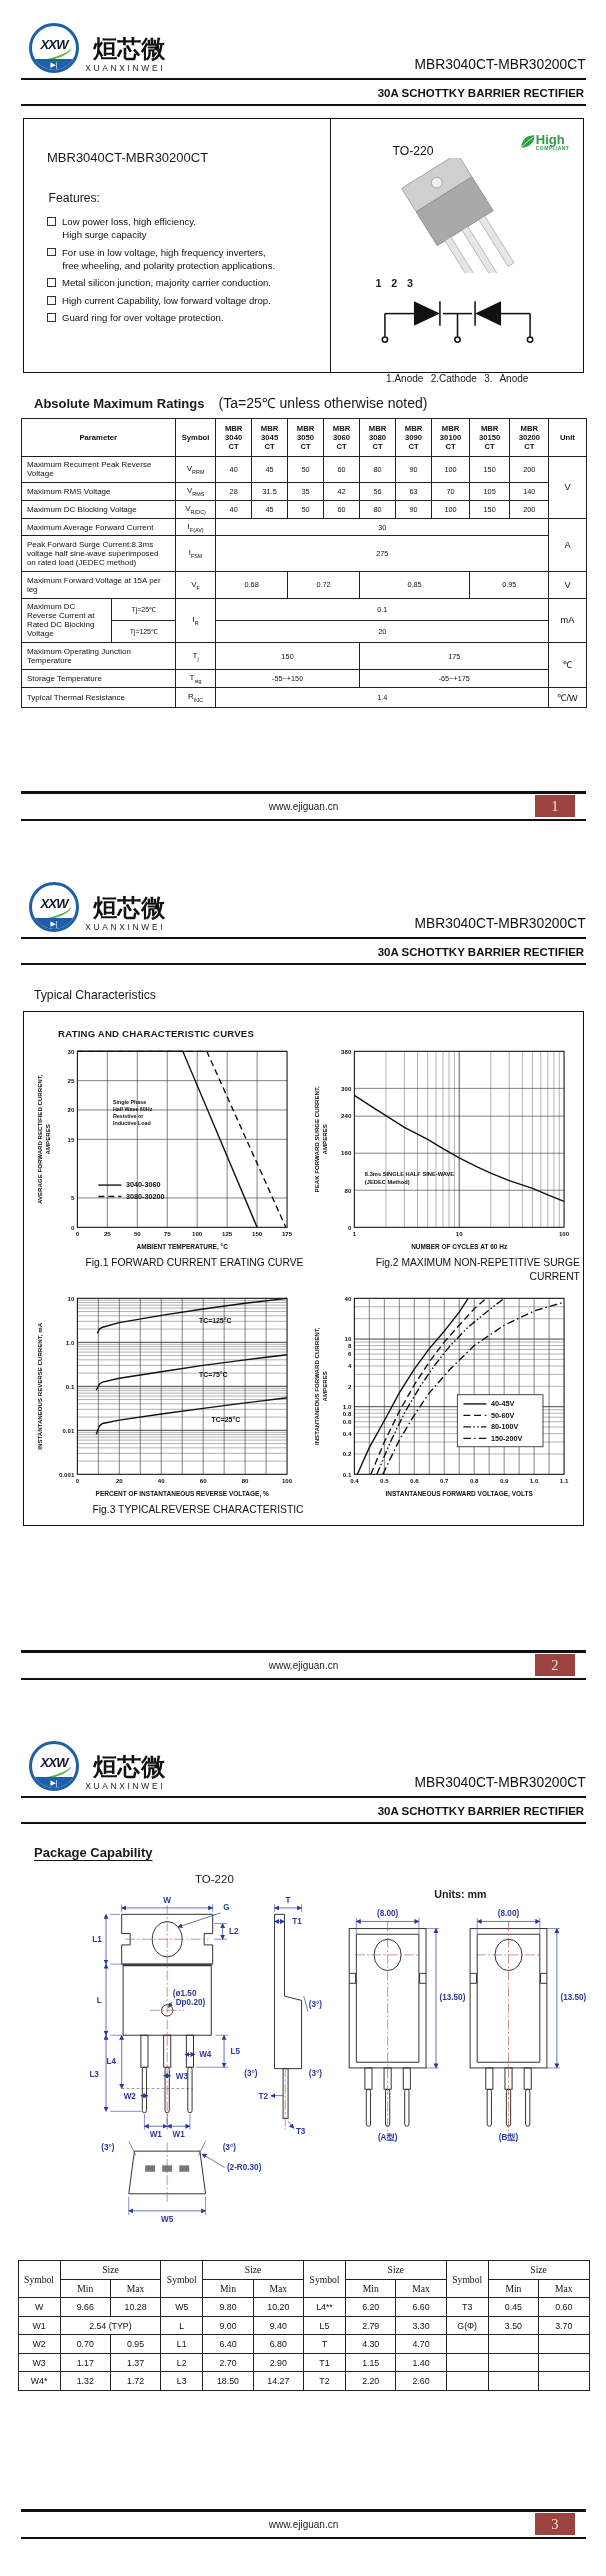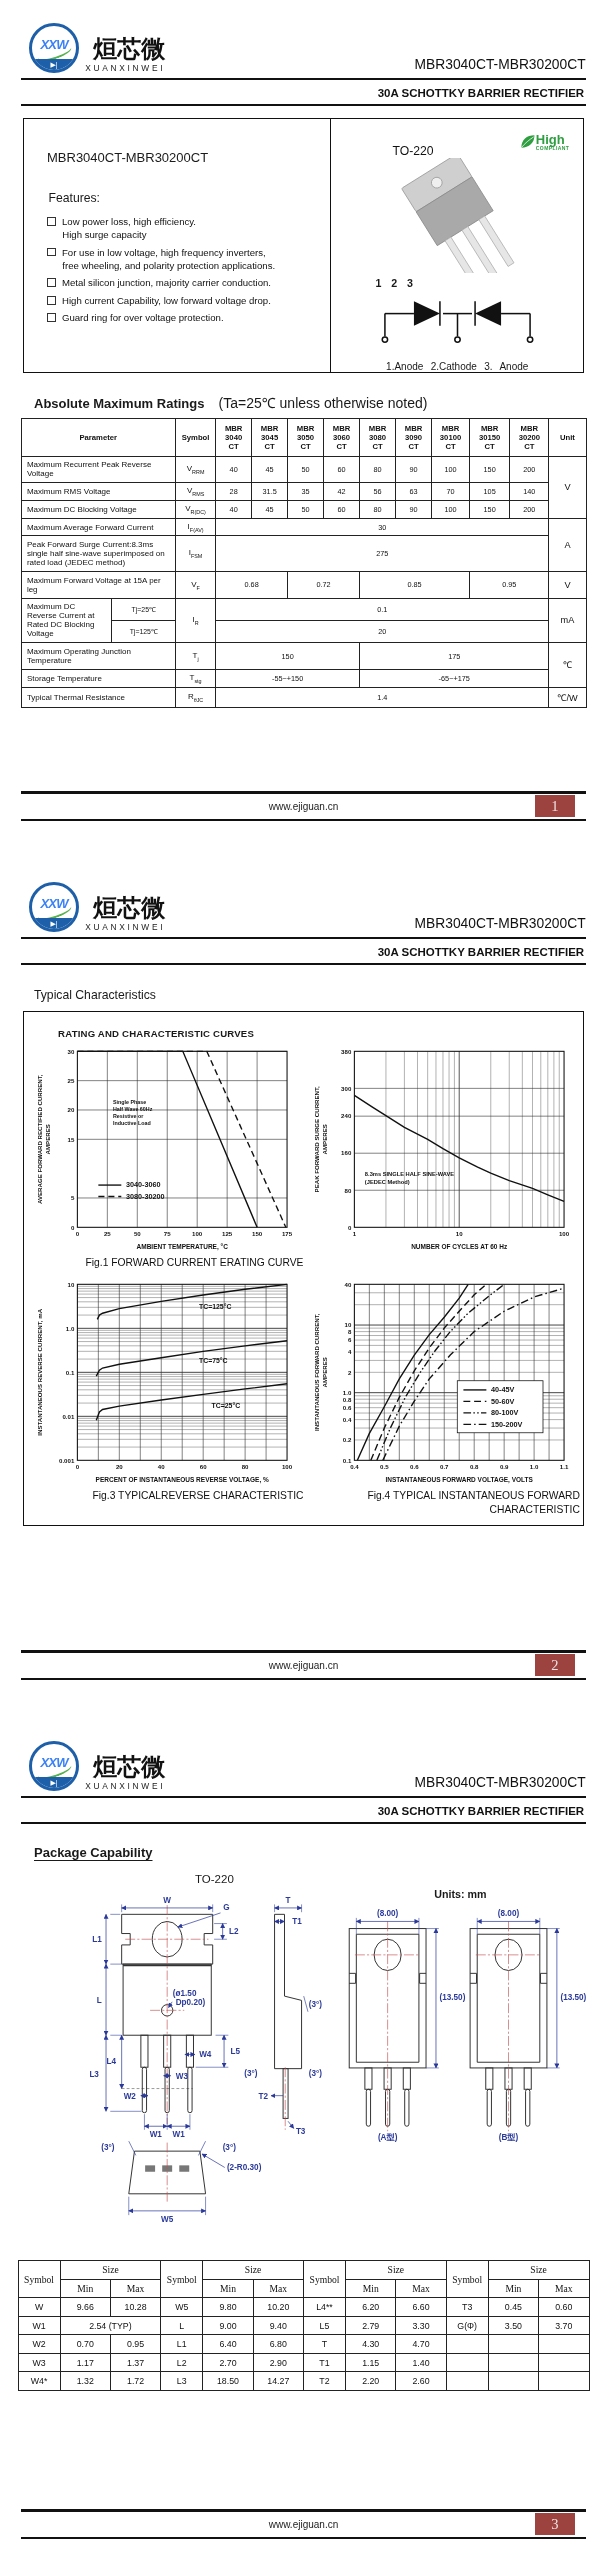--- a/index.html
+++ b/index.html
@@ -3,21 +3,21 @@
 <meta charset="utf-8">
 <style>
   html,body{margin:0;padding:0;background:#fff;}
   body{width:607px;font-family:"Liberation Sans",sans-serif;color:#1a1a1a;}
   .page{position:relative;width:607px;height:859px;overflow:hidden;background:#fff;}
   
   .hdr{position:relative;padding-top:23px;margin:0 21.4px;}
   .hdr-top{display:flex;justify-content:space-between;align-items:flex-end;}
   .logo{display:flex;align-items:flex-end;margin-left:7.7px;}
   .logo-mark{position:relative;width:44px;height:44px;border:3.1px solid #1d5fa8;border-radius:50%;background:#fff;overflow:hidden;flex:0 0 auto;}
-  .logo-xxw{position:absolute;top:10.7px;left:0;right:0;text-align:center;font-weight:bold;font-style:italic;font-size:13px;color:#3b82f6;letter-spacing:-0.8px;}
+  .logo-xxw{position:absolute;top:10.7px;left:0;right:0;text-align:center;font-weight:bold;font-style:italic;font-size:13px;color:#0f172a;letter-spacing:-0.8px;}
   .logo-swoosh{position:absolute;top:20px;left:4.6px;width:35px;height:10.7px;border-bottom:2.3px solid #56b14e;border-radius:50%;transform:rotate(-18deg);}
   .logo-band{position:absolute;bottom:0;left:0;right:0;height:11.5px;background:#1d5fa8;color:#fff;text-align:center;font-size:6.9px;line-height:11.5px;}
   .logo-text{margin-left:6.1px;}
   .logo-cn{font-size:24px;font-weight:700;color:#111;line-height:1;text-align:right;}
   .logo-en{font-size:8.4px;letter-spacing:2.7px;color:#222;margin-top:2.3px;}
   .hdr-part{font-size:13.8px;color:#111;padding-bottom:1.5px;}
   .hdr-line1{height:2.3px;background:#111;margin-top:4.6px;}
   .hdr-sub{text-align:right;font-size:11.5px;font-weight:bold;color:#111;padding:6.9px 1.5px 5.4px 0;}
   .hdr-line2{height:1.9px;background:#111;}
   
@@ -35,21 +35,21 @@
   .feat-item{font-size:9.6px;line-height:1.25;margin:5.4px 0;color:#111;}
   .feat-item .box{display:inline-block;width:6.9px;height:6.9px;border:1px solid #333;margin-right:6.1px;vertical-align:-0.8px;}
   .feat-cont{margin-left:15.3px;margin-top:1.5px;}
   .pkg-title-row{display:flex;justify-content:space-between;align-items:flex-start;padding:3.1px 13.8px 0 61px;}
   .pkg-name{font-size:12.2px;color:#111;margin-top:10.7px;}
   .rohs{display:flex;align-items:flex-start;}
   .rohs-txt{line-height:1;}
   .rohs-big{font-size:13px;font-weight:bold;color:#2f9e41;}
   .rohs-small{font-size:5px;font-weight:bold;color:#2f9e41;letter-spacing:0.4px;}
   .pins{font-size:10.7px;font-weight:bold;word-spacing:6.9px;margin:1.5px 0 0 44px;}
-  .pinout{font-size:10px;text-align:center;margin-top:6px;word-spacing:4.6px;}
+  .pinout{font-size:10px;text-align:center;margin-top:18px;word-spacing:4.6px;}
   
   .amr-head{margin:20px 0 6.1px 34px;}
   .amr-title{font-size:13px;font-weight:bold;}
   .amr-note{font-size:14px;margin-left:10.7px;}
   table.amr{border-collapse:collapse;margin:0 auto;width:566px;table-layout:fixed;}
   .amr td{border:0.8px solid #222;text-align:center;vertical-align:middle;font-size:7.3px;padding:3.1px 1.5px;color:#111;}
   .amr td.hd{font-weight:bold;font-size:7.7px;padding:4.6px 1.5px;}
   .amr td.p{text-align:left;font-size:8px;padding:3.8px 5.4px;border-radius:8px;}
   .amr td.cond{font-size:6.9px;}
   .amr td.u{font-size:9.2px;}
@@ -230,21 +230,21 @@
           <td>150</td>
           <td>200</td>
         </tr>
         <tr>
           <td class="p" colspan="2">Maximum Average Forward Current</td>
           <td class="sy">I<sub>F(AV)</sub></td>
           <td colspan="9">30</td>
           <td class="u" rowspan="2">A</td>
         </tr>
         <tr>
-          <td class="p" colspan="2">Peak Forward Surge Current:8.3ms single half sine-wave superimposed on rated load (JEDEC method)</td>
+          <td class="p" colspan="2">Peak Forward Surge Current:8.3ms voltage half sine-wave superimposed on rated load (JEDEC method)</td>
           <td class="sy">I<sub>FSM</sub></td>
           <td colspan="9">275</td>
         </tr>
         <tr>
           <td class="p" colspan="2">Maximum Forward Voltage at 15A per leg</td>
           <td class="sy">V<sub>F</sub></td>
           <td colspan="2">0.68</td>
           <td colspan="2">0.72</td>
           <td colspan="3">0.85</td>
           <td colspan="2">0.95</td>
@@ -395,20 +395,21 @@
             <text x="54" y="99.73684210526316" text-anchor="end" font-size="8" font-weight="bold" fill="#111">240</text>
             <text x="54" y="63.421052631578945" text-anchor="end" font-size="8" font-weight="bold" fill="#111">300</text>
             <text x="54" y="15" text-anchor="end" font-size="8" font-weight="bold" fill="#111">380</text>
             <text x="195" y="271" text-anchor="middle" font-size="8.5" font-weight="bold" fill="#111">NUMBER OF CYCLES AT 60 Hz</text>
             <text x="12" y="127" text-anchor="middle" font-size="8" font-weight="bold" transform="rotate(-90 12 127)" fill="#111">PEAK  FORWARD SURGE CURRENT,</text>
             <text x="22" y="127" text-anchor="middle" font-size="8" font-weight="bold" transform="rotate(-90 22 127)" fill="#111">AMPERES</text>
             <polyline points="58.0,69.5 82.1,85.2 99.2,96.1 123.4,111.3 140.5,120.3 153.8,127.0 173.8,139.1 195.0,151.2 219.1,163.3 236.2,171.2 260.4,180.9 290.8,191.2 310.8,199.6 332.0,208.1" fill="none" stroke="#111" stroke-width="1.8"></polyline>
             <text x="71.7" y="175.29999999999998" text-anchor="start" font-size="7.5" font-weight="bold" fill="#111">8.3ms SINGLE HALF SINE-WAVE</text>
             <text x="71.7" y="184.79999999999998" text-anchor="start" font-size="7.5" font-weight="bold" fill="#111">(JEDEC Method)</text>
           </svg>
+          <figcaption id="fig2cap">Fig.2 MAXIMUM NON-REPETITIVE SURGE<br>CURRENT</figcaption>
         </figure>
       <figure class="chartfig">
           <svg id="fig3" width="264" height="213" viewBox="0 0 345 278">
             <line x1="58" y1="224.69077524932106" x2="332" y2="224.69077524932106" stroke="#555" stroke-width="0.6"></line>
             <line x1="58" y1="214.56552785361941" x2="332" y2="214.56552785361941" stroke="#555" stroke-width="0.6"></line>
             <line x1="58" y1="207.38155049864216" x2="332" y2="207.38155049864216" stroke="#555" stroke-width="0.6"></line>
             <line x1="58" y1="201.80922475067894" x2="332" y2="201.80922475067894" stroke="#555" stroke-width="0.6"></line>
             <line x1="58" y1="197.25630310294048" x2="332" y2="197.25630310294048" stroke="#555" stroke-width="0.6"></line>
             <line x1="58" y1="193.40686269918024" x2="332" y2="193.40686269918024" stroke="#555" stroke-width="0.6"></line>
             <line x1="58" y1="190.07232574796325" x2="332" y2="190.07232574796325" stroke="#555" stroke-width="0.6"></line>
@@ -538,21 +539,20 @@
             <rect x="192.48000000000002" y="138" width="112" height="68" fill="#fff" stroke="#111" stroke-width="1"></rect>
             <line x1="200.48000000000002" y1="150" x2="230.48000000000002" y2="150" stroke="#111" stroke-width="1.8"></line>
             <text x="236.48000000000002" y="153" text-anchor="start" font-size="9.5" font-weight="bold" fill="#111">40-45V</text>
             <line x1="200.48000000000002" y1="165" x2="230.48000000000002" y2="165" stroke="#111" stroke-width="1.8" stroke-dasharray="9,5"></line>
             <text x="236.48000000000002" y="168" text-anchor="start" font-size="9.5" font-weight="bold" fill="#111">50-60V</text>
             <line x1="200.48000000000002" y1="180" x2="230.48000000000002" y2="180" stroke="#111" stroke-width="1.8" stroke-dasharray="10,3,2,3,2,3"></line>
             <text x="236.48000000000002" y="183" text-anchor="start" font-size="9.5" font-weight="bold" fill="#111">80-100V</text>
             <line x1="200.48000000000002" y1="195" x2="230.48000000000002" y2="195" stroke="#111" stroke-width="1.8" stroke-dasharray="10,4,2,4"></line>
             <text x="236.48000000000002" y="198" text-anchor="start" font-size="9.5" font-weight="bold" fill="#111">150-200V</text>
           </svg>
-          <figcaption id="fig4cap">Fig.4 TYPICAL INSTANTANEOUS FORWARD<br>CHARACTERISTIC</figcaption>
         </figure>
     </div>
   </div>
 
   <div class="ftr">
     <div class="fl"></div>
     <div class="ftr-mid">
       <span class="ftr-url">www.ejiguan.cn</span>
       <span class="pagebox">2</span>
     </div>

